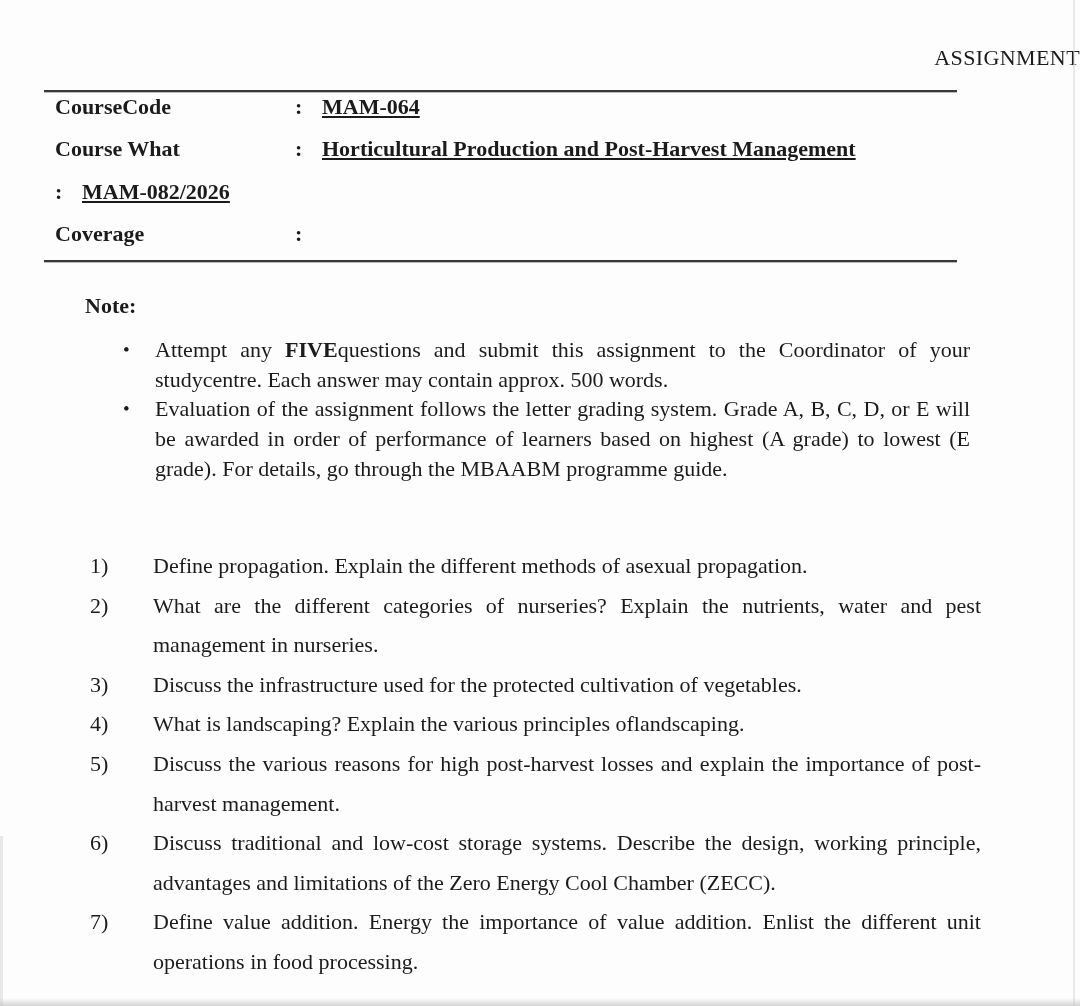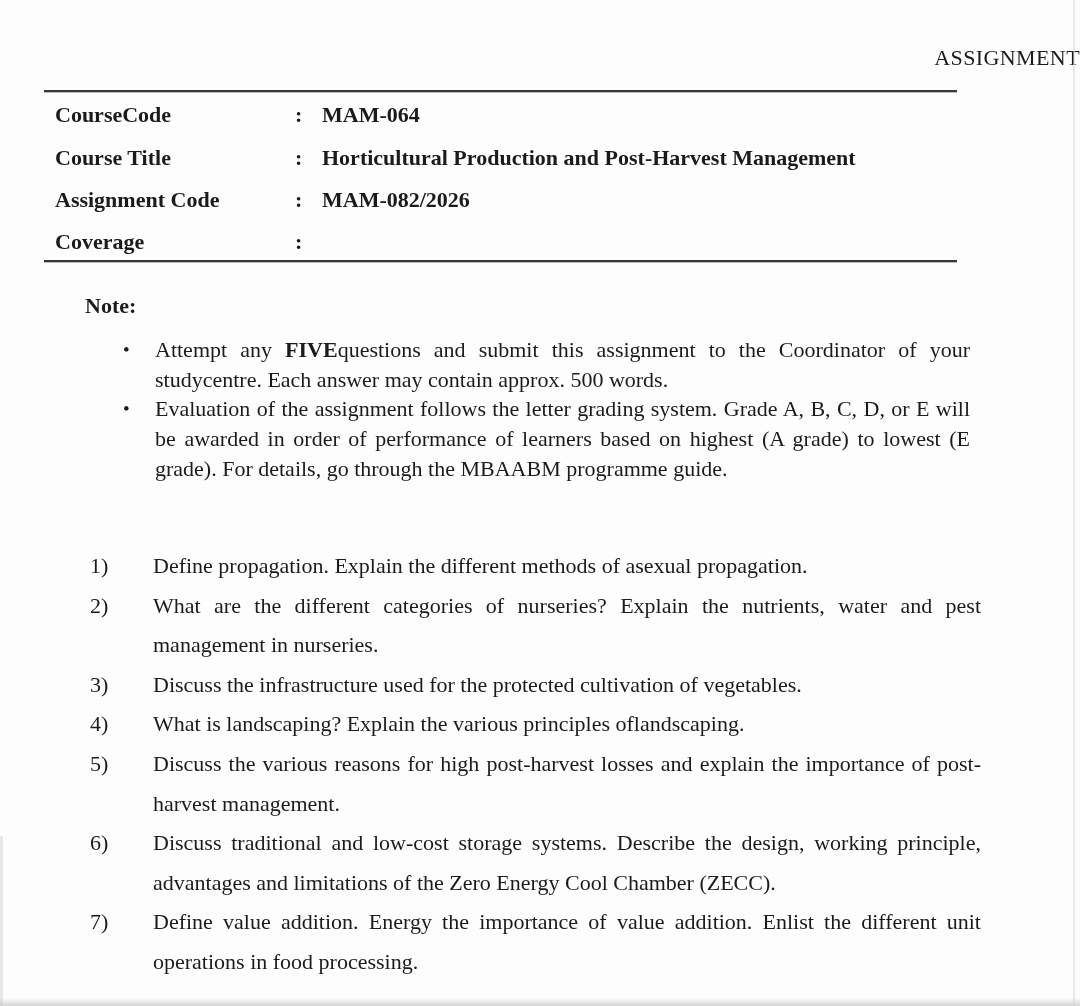--- a/index.html
+++ b/index.html
@@ -17,24 +17,24 @@
     margin:0;text-align:right;
     font-size:22px;font-weight:normal;letter-spacing:.4px;
   }
   .rule{
     position:absolute;left:44px;width:913px;height:2px;
     background:#383838;box-shadow:0 1px 0 rgba(60,60,60,.35);
   }
   .rule-top{top:90px;}
   .rule-bottom{top:260px;}
   .meta{position:absolute;top:94px;left:55px;width:901px;}
-  .meta-row{display:flex;height:42.4px;align-items:center;font-size:22px;font-weight:bold;}
+  .meta-row{display:flex;height:42.4px;align-items:flex-start;font-size:22px;font-weight:bold;}
   .meta-label{width:240px;flex:none;}
   .meta-colon{width:27px;flex:none;}
-  .meta-value{flex:1;}
+  .meta-value{flex:1;text-decoration:underline;}
   .note-heading{
     position:absolute;top:293px;left:85px;
     font-size:22px;font-weight:bold;text-align:center;
   }
   .note-list{position:absolute;top:335px;left:123px;width:847px;}
   .note-item{display:flex;font-size:22px;line-height:29.7px;}
   .note-marker{width:32px;flex:none;font-size:19px;}
   .note-text{flex:1;max-width:815px;text-align:justify;}
   .questions{position:absolute;top:546px;left:90px;width:891px;}
   .q-item{display:flex;font-size:22px;line-height:39.6px;}
@@ -63,26 +63,25 @@
 
   <div class="rule rule-top"></div>
 
   <div class="meta">
     <div class="meta-row">
       <span class="meta-label">CourseCode</span>
       <span class="meta-colon">:</span>
       <span class="meta-value">MAM-064</span>
     </div>
     <div class="meta-row">
-      <span class="meta-label">Course Title</span>
+      <span class="meta-label">Course What</span>
       <span class="meta-colon">:</span>
       <span class="meta-value">Horticultural Production and Post-Harvest Management</span>
     </div>
     <div class="meta-row">
-      <span class="meta-label">Assignment Code</span>
       <span class="meta-colon">:</span>
       <span class="meta-value">MAM-082/2026</span>
     </div>
     <div class="meta-row">
       <span class="meta-label">Coverage</span>
       <span class="meta-colon">:</span>
     </div>
   </div>
 
   <div class="rule rule-bottom"></div>

